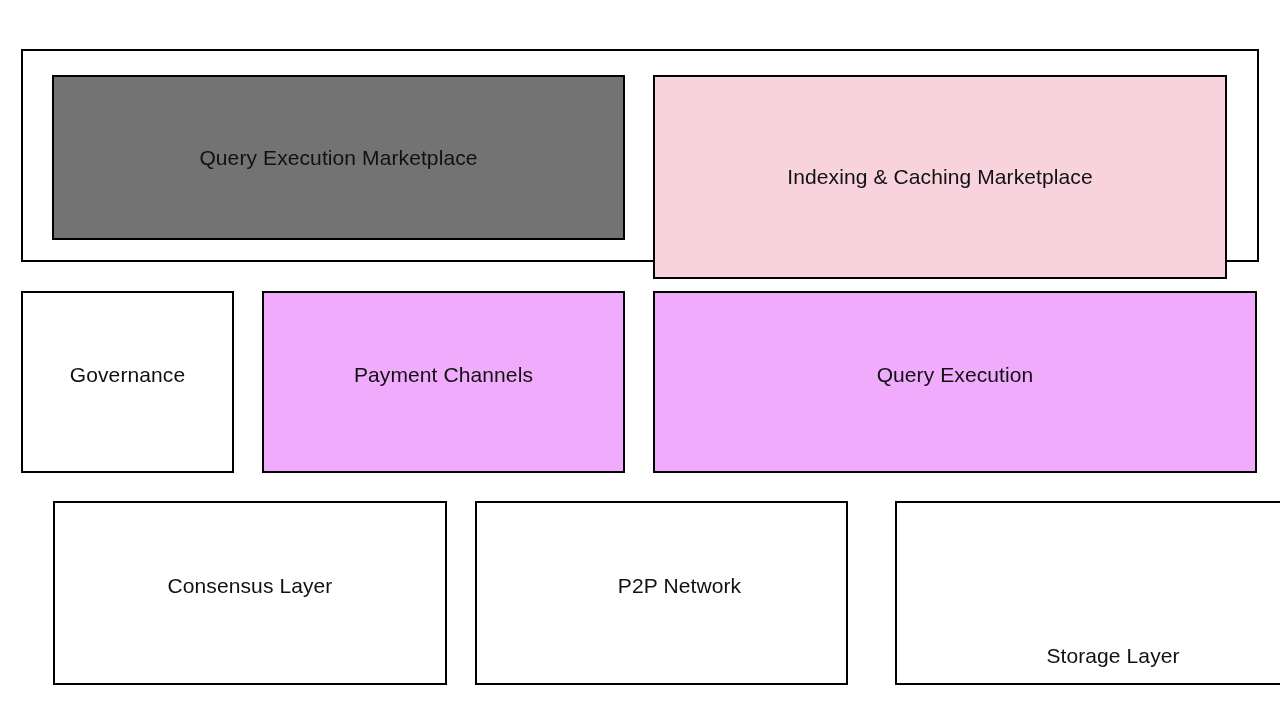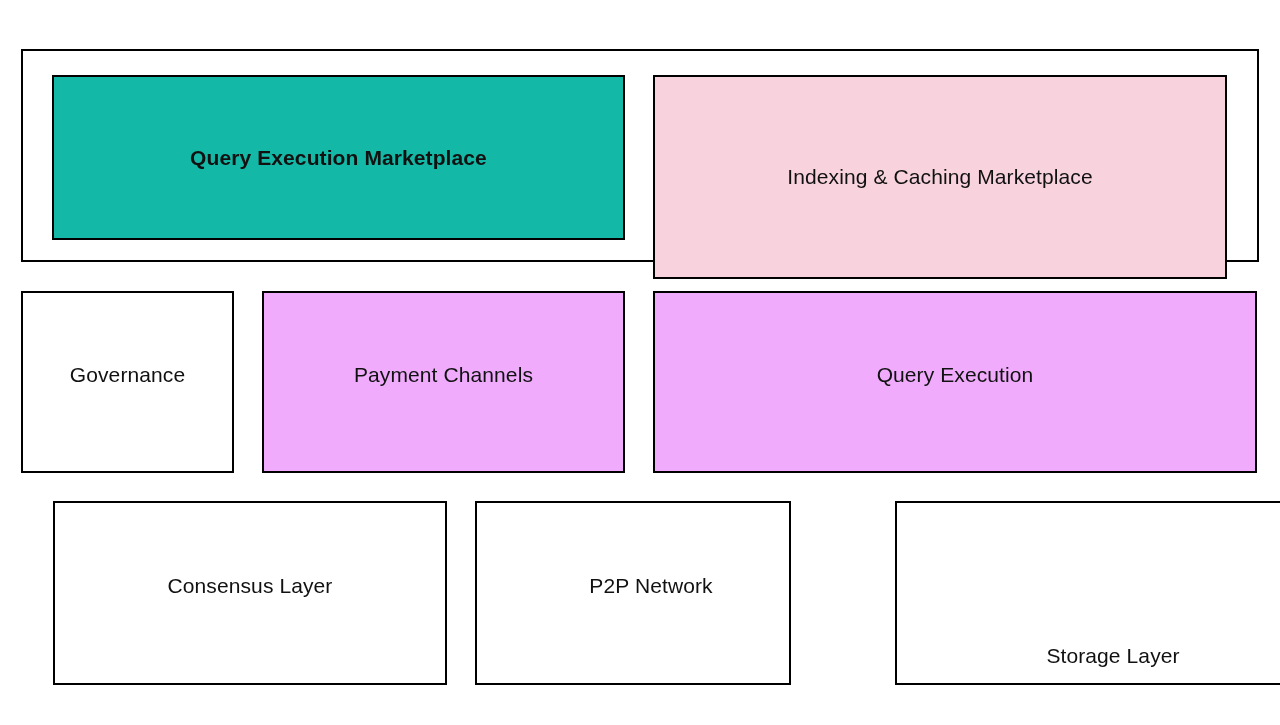--- a/index.html
+++ b/index.html
@@ -83,31 +83,31 @@
 
   #node-governance        { left: 21px;  width: 213px; }
   #node-payment-channels  { left: 262px; width: 363px; }
   #node-query-execution   { left: 653px; width: 604px; }
 
   
   .tier-bottom { top: 501px; height: 184px; margin-left: 32px; }
   .tier-bottom .label { margin-bottom: 14px; }
 
   #node-consensus-layer { left: 21px;  width: 394px; }
-  #node-p2p-network     { left: 443px; width: 316px; padding-left: 36px; }
+  #node-p2p-network     { left: 443px; width: 373px; padding-left: 36px; }
   #node-storage-layer   { left: 863px; width: 436px; align-items: flex-end; }
 </style>
 </head>
 <body>
 
 <div id="diagram">
 
   <div class="group-container" id="marketplace-group"></div>
 
-  <div class="node" id="node-query-execution-marketplace" style="background: #14b8a6; font-weight: bold;">
+  <div class="node" id="node-query-execution-marketplace" style="background: #737373;">
     <span class="label">Query Execution Marketplace</span>
   </div>
 
   <div class="node" id="node-indexing-caching-marketplace" style="background: rgb(248, 211, 222);">
     <span class="label">Indexing &amp; Caching Marketplace</span>
   </div>
 
   <div class="node tier-middle" id="node-governance" style="background: rgb(255, 255, 255);">
     <span class="label">Governance</span>
   </div>

